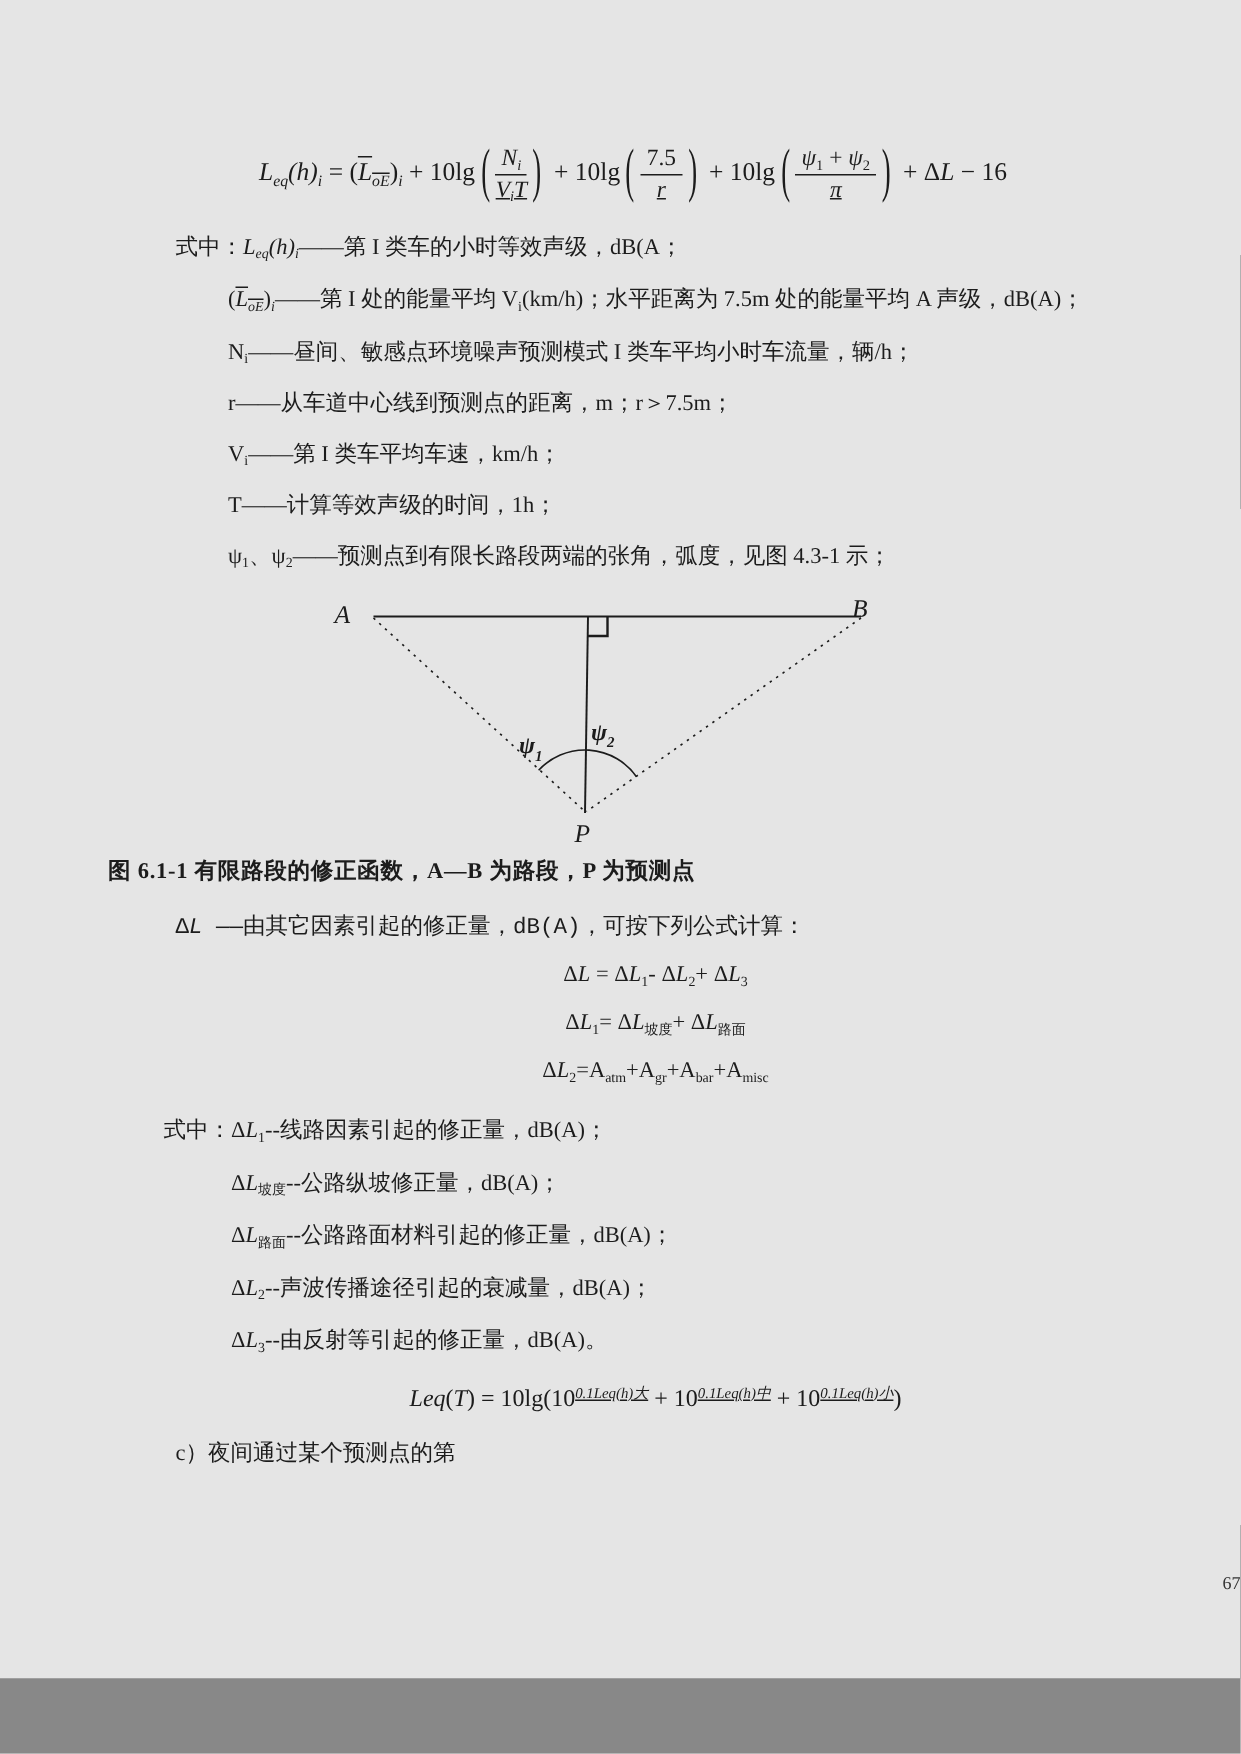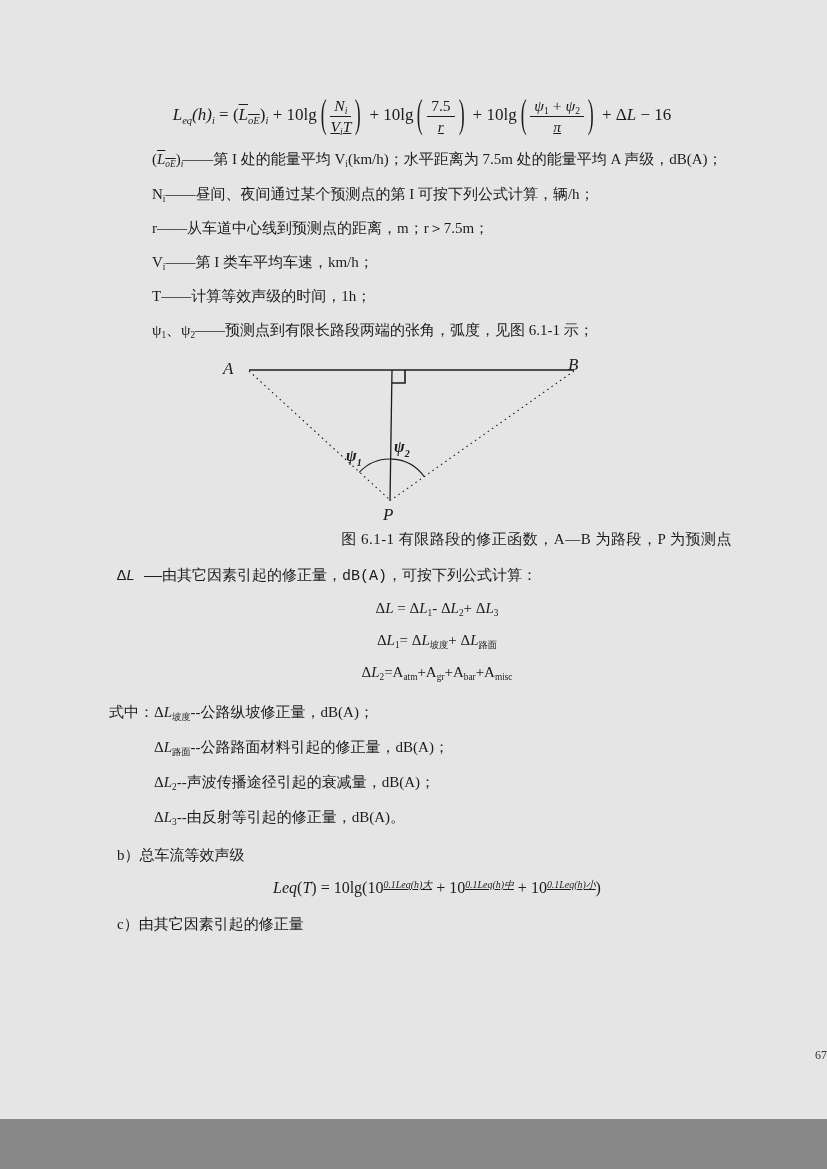--- a/index.html
+++ b/index.html
@@ -18,46 +18,47 @@
   .msup{font-size:0.62em;position:relative;vertical-align:baseline;top:-0.55em;line-height:0;text-decoration:underline;}
   .mol{text-decoration:overline;}
   .mbp{display:inline-block;transform:scale(1.05,2.35);transform-origin:50% 55%;margin:0 4px;vertical-align:-0.1em;}
   .mfrac{display:inline-block;vertical-align:middle;text-align:center;font-size:0.92em;line-height:1.25;}
   .mnum{display:block;border-bottom:1px solid #1c1c1c;padding:0 4px 0;}
   .mden{display:block;padding-top:0;text-decoration:underline;}
   .shizhong-line{padding-left:45px;line-height:24px;margin-top:17px;}
   .hang-para{text-indent:80px;line-height:36px;margin-top:5px;}
   .def-list .def-line{padding-left:80px;line-height:34px;}
   .figure-wrap{margin-top:4px;margin-left:50px;}
-  .caption{font-weight:normal;text-align:right;line-height:24px;letter-spacing:0.5px;}
+  .caption{font-weight:bold;text-align:left;line-height:24px;letter-spacing:0.5px;}
   .delta-intro{padding-left:45px;line-height:24px;margin-top:14px;font-family:Liberation Mono, monospace;}
   .shizhong2{display:flex;margin-top:10px;}
   .shizhong2 .sz-label{padding-left:37px;line-height:35px;flex:0 0 auto;}
   .sz-items .def-line{line-height:35px;}
   .section-line{padding-left:45px;line-height:24px;margin-top:8px;}
   .leq-line{margin-top:5px;font-size:16px;line-height:32px;}
   .page-number{position:absolute;left:0;right:0;bottom:56px;text-align:right;font-size:12px;color:#333;margin-left:24px;}
   svg text{font-family:"Liberation Serif","DejaVu Serif",serif;}
 </style>
 </head>
 <body>
 
 <div class="page">
 
   <p class="formula-line formula-main"><span class="mi">L</span><sub class="msub mi">eq</sub><span class="mi">(h)</span><sub class="msub mi">i</sub><span class="mt"> = (</span><span class="mol"><span class="mi">L</span><sub class="msub mi">oE</sub></span><span class="mt">)</span><sub class="msub mi">i</sub><span class="mt"> + 10lg</span><span class="mbp">(</span><span class="mfrac"><span class="mnum"><span class="mi">N</span><sub class="msub mi">i</sub></span><span class="mden"><span class="mi">V</span><sub class="msub mi">i</sub><span class="mi">T</span></span></span><span class="mbp">)</span><span class="mt"> + 10lg</span><span class="mbp">(</span><span class="mfrac"><span class="mnum"><span class="mt">7.5</span></span><span class="mden"><span class="mi">r</span></span></span><span class="mbp">)</span><span class="mt"> + 10lg</span><span class="mbp">(</span><span class="mfrac"><span class="mnum"><span class="mi">ψ</span><sub class="msub">1</sub><span class="mt"> + </span><span class="mi">ψ</span><sub class="msub">2</sub></span><span class="mden"><span class="mi">π</span></span></span><span class="mbp">)</span><span class="mt"> + Δ</span><span class="mi">L</span><span class="mt"> − 16</span></p>
 
+  <p class="shizhong-line"><span>式中：</span><span><span class="mi">L</span><sub class="msub mi">eq</sub><span class="mi">(h)</span><sub class="msub mi">i</sub><span class="mt">——第 I 类车的小时等效声级，dB(A；</span></span></p>
 
   <p class="hang-para"><span class="mt">(</span><span class="mol"><span class="mi">L</span><sub class="msub mi">oE</sub></span><span class="mt">)</span><sub class="msub mi">i</sub><span class="mt">——第 I 处的能量平均 V</span><sub class="msub">i</sub><span class="mt">(km/h)；水平距离为 7.5m 处的能量平均 A 声级，dB(A)；</span></p>
 
   <div class="def-list">
-      <p class="def-line"><span class="mt">N</span><sub class="msub">i</sub><span class="mt">——昼间、夜间通过某个预测点的第 I 可按下列公式计算，辆/h；</span></p>
+      <p class="def-line"><span class="mt">N</span><sub class="msub">i</sub><span class="mt">——昼间、敏感点环境噪声预测模式 I 类车平均小时车流量，辆/h；</span></p>
       <p class="def-line"><span class="mt">r——从车道中心线到预测点的距离，m；r＞7.5m；</span></p>
       <p class="def-line"><span class="mt">V</span><sub class="msub">i</sub><span class="mt">——第 I 类车平均车速，km/h；</span></p>
       <p class="def-line"><span class="mt">T——计算等效声级的时间，1h；</span></p>
-      <p class="def-line"><span class="mt">ψ</span><sub class="msub">1</sub><span class="mt">、ψ</span><sub class="msub">2</sub><span class="mt">——预测点到有限长路段两端的张角，弧度，见图 6.1-1 示；</span></p>
+      <p class="def-line"><span class="mt">ψ</span><sub class="msub">1</sub><span class="mt">、ψ</span><sub class="msub">2</sub><span class="mt">——预测点到有限长路段两端的张角，弧度，见图 4.3-1 示；</span></p>
     </div>
 
   <div class="figure-wrap">
     <svg width="522" height="172" viewBox="0 0 522 172">
       <line x1="127" y1="19" x2="452" y2="19" stroke="#1c1c1c" stroke-width="1.3"></line>
       <line x1="270" y1="19" x2="268" y2="150" stroke="#1c1c1c" stroke-width="1.3"></line>
       <polyline points="283,19 283,32 270,32" fill="none" stroke="#1c1c1c" stroke-width="1.6"></polyline>
       <line x1="127" y1="20" x2="268" y2="149" stroke="#1c1c1c" stroke-width="1.1" stroke-dasharray="1.6 3.6"></line>
       <line x1="452" y1="20" x2="269" y2="149" stroke="#1c1c1c" stroke-width="1.1" stroke-dasharray="1.6 3.6"></line>
       <path d="M 237.1 121.5 A 42 42 0 0 1 302.3 125.8" fill="none" stroke="#1c1c1c" stroke-width="1.1"></path>
@@ -73,28 +74,28 @@
 
   <p class="delta-intro"><span class="mt">Δ</span><span class="mi">L</span><span class="mt"> ——由其它因素引起的修正量，dB(A)，可按下列公式计算：</span></p>
 
   <p class="formula-line fshift"><span class="mt">Δ</span><span class="mi">L</span><span class="mt"> = Δ</span><span class="mi">L</span><sub class="msub">1</sub><span class="mt">- Δ</span><span class="mi">L</span><sub class="msub">2</sub><span class="mt">+ Δ</span><span class="mi">L</span><sub class="msub">3</sub></p>
   <p class="formula-line fshift"><span class="mt">Δ</span><span class="mi">L</span><sub class="msub">1</sub><span class="mt">= Δ</span><span class="mi">L</span><sub class="msub">坡度</sub><span class="mt">+ Δ</span><span class="mi">L</span><sub class="msub">路面</sub></p>
   <p class="formula-line fshift"><span class="mt">Δ</span><span class="mi">L</span><sub class="msub">2</sub><span class="mt">=A</span><sub class="msub">atm</sub><span class="mt">+A</span><sub class="msub">gr</sub><span class="mt">+A</span><sub class="msub">bar</sub><span class="mt">+A</span><sub class="msub">misc</sub></p>
 
   <div class="shizhong2">
     <span class="sz-label">式中：</span>
     <div class="sz-items">
+        <p class="def-line"><span class="mt">Δ</span><span class="mi">L</span><sub class="msub">1</sub><span class="mt">--线路因素引起的修正量，dB(A)；</span></p>
         <p class="def-line"><span class="mt">Δ</span><span class="mi">L</span><sub class="msub">坡度</sub><span class="mt">--公路纵坡修正量，dB(A)；</span></p>
         <p class="def-line"><span class="mt">Δ</span><span class="mi">L</span><sub class="msub">路面</sub><span class="mt">--公路路面材料引起的修正量，dB(A)；</span></p>
         <p class="def-line"><span class="mt">Δ</span><span class="mi">L</span><sub class="msub">2</sub><span class="mt">--声波传播途径引起的衰减量，dB(A)；</span></p>
         <p class="def-line"><span class="mt">Δ</span><span class="mi">L</span><sub class="msub">3</sub><span class="mt">--由反射等引起的修正量，dB(A)。</span></p>
       </div>
   </div>
 
-  <p class="section-line">b）总车流等效声级</p>
 
   <p class="formula-line fshift leq-line"><span class="mi">Leq</span><span class="mt">(</span><span class="mi">T</span><span class="mt">) = 10lg(10</span><sup class="msup mi">0.1Leq(h)大</sup><span class="mt"> + 10</span><sup class="msup mi">0.1Leq(h)中</sup><span class="mt"> + 10</span><sup class="msup mi">0.1Leq(h)小</sup><span class="mt">)</span></p>
 
-  <p class="section-line">c）由其它因素引起的修正量</p>
+  <p class="section-line">c）夜间通过某个预测点的第</p>
 
   <div class="page-number">67</div>
 
 </div>
 
 </body></html>

